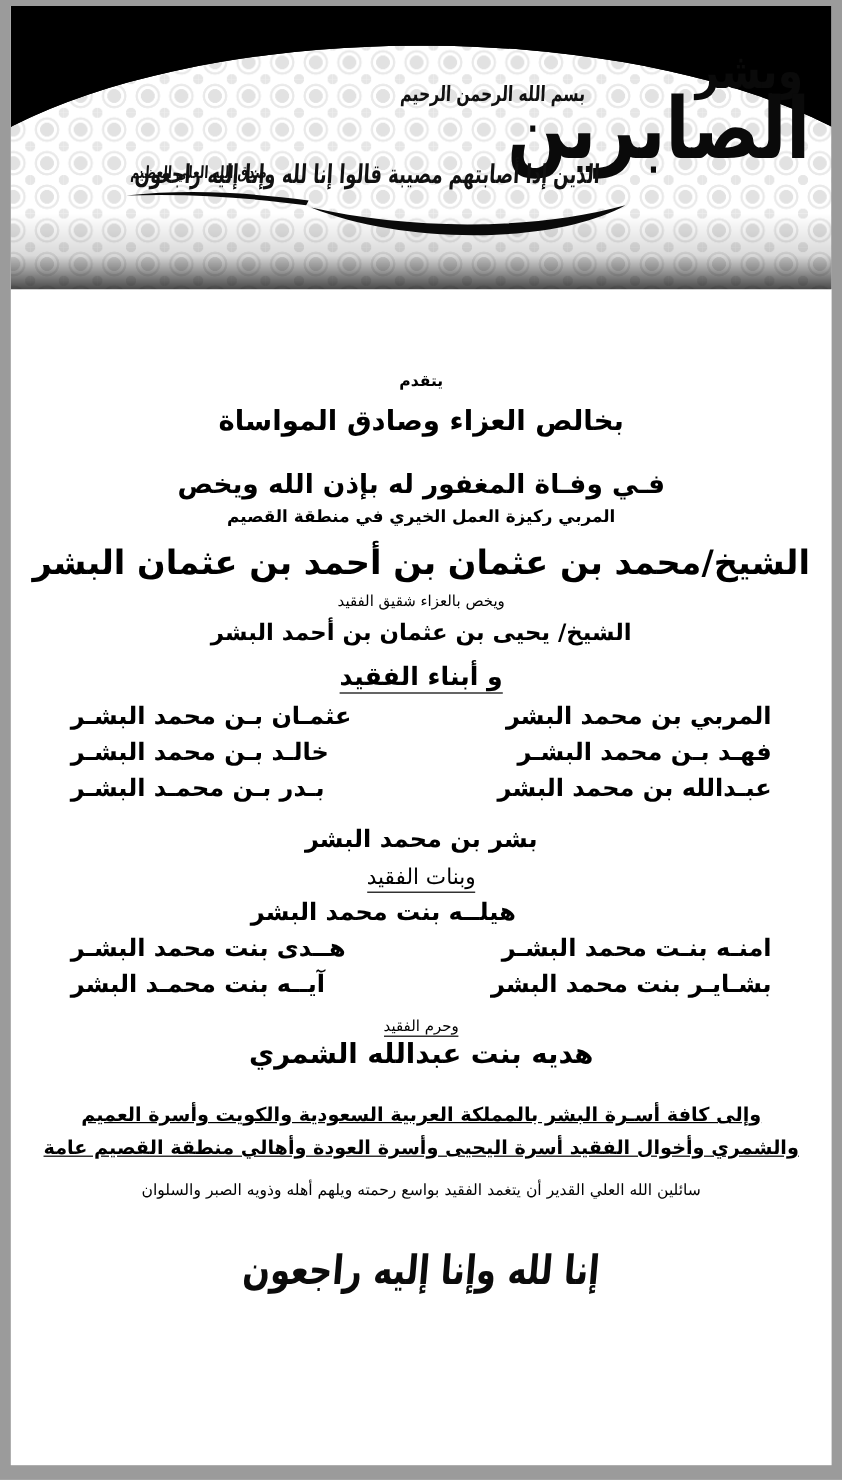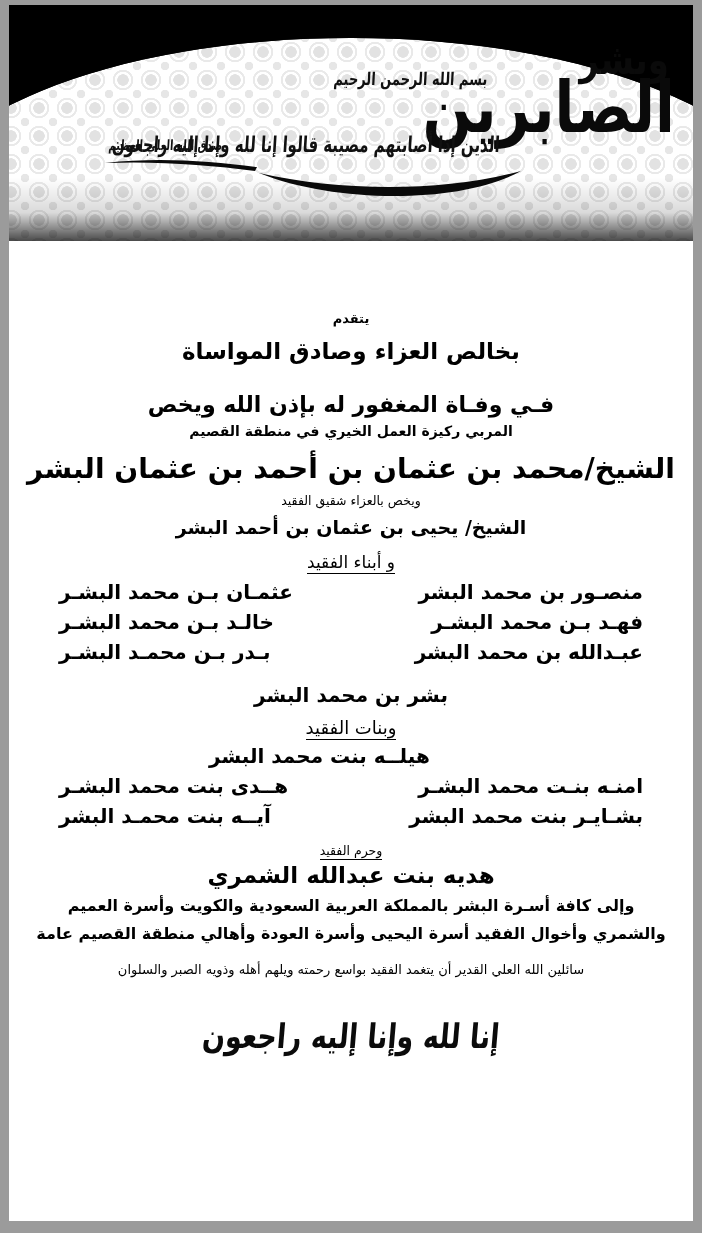--- a/index.html
+++ b/index.html
@@ -177,22 +177,22 @@
     font-weight: normal;
     margin: 8px 0 0 0;
   }
   .brother {
     font-size: 19px;
     font-weight: bold;
     letter-spacing: 1px;
     margin: 8px 0 0 0;
   }
   .section-label {
-    font-size: 17px;
-    font-weight: normal;
+    font-size: 21px;
+    font-weight: bold;
     margin: 14px 0 6px 0;
   }
   .section-label span { border-bottom: 1px solid #000; padding-bottom: 1px; }
   .section-label-sm {
     font-size: 18px;
     font-weight: normal;
     margin: 10px 0 4px 0;
   }
   .section-label-sm span { border-bottom: 1px solid #000; padding-bottom: 1px; }
   .section-label-xs {
@@ -230,22 +230,23 @@
     margin: 16px 0 0 0;
   }
   .widow {
     font-size: 23px;
     font-weight: bold;
     margin: 4px 0 0 0;
   }
   .closing {
     font-size: 16px;
     font-weight: bold;
-    margin: 4px 0 0 0;
+    margin: 23px 0 0 0;
     line-height: 1.75;
+    text-decoration: underline;
   }
   .closing .l { display: block; }
   .dua {
     font-size: 13px;
     font-weight: normal;
     margin: 14px 0 0 0;
   }
 
   .footer-calli {
     margin: 44px 0 0 0;
@@ -300,21 +301,21 @@
       <p class="note">ويخص بالعزاء شقيق الفقيد</p>
 
       <p class="brother">الشيخ/ يحيى بن عثمان بن أحمد البشر</p>
 
       <p class="section-label">
         <span>و أبناء الفقيد</span>
       </p>
 
       <div class="name-grid">
         <div class="name-row">
-          <div class="cell left">منصـور بن محمد البشر</div>
+          <div class="cell left">المربي بن محمد البشر</div>
           <div class="cell right">عثمـان بـن محمد البشـر</div>
         </div>
         <div class="name-row">
           <div class="cell left">فهـد بـن محمد البشـر</div>
           <div class="cell right">خالـد بـن محمد البشـر</div>
         </div>
         <div class="name-row">
           <div class="cell left">عبـدالله بن محمد البشر</div>
           <div class="cell right">بـدر بـن محمـد البشـر</div>
         </div>

